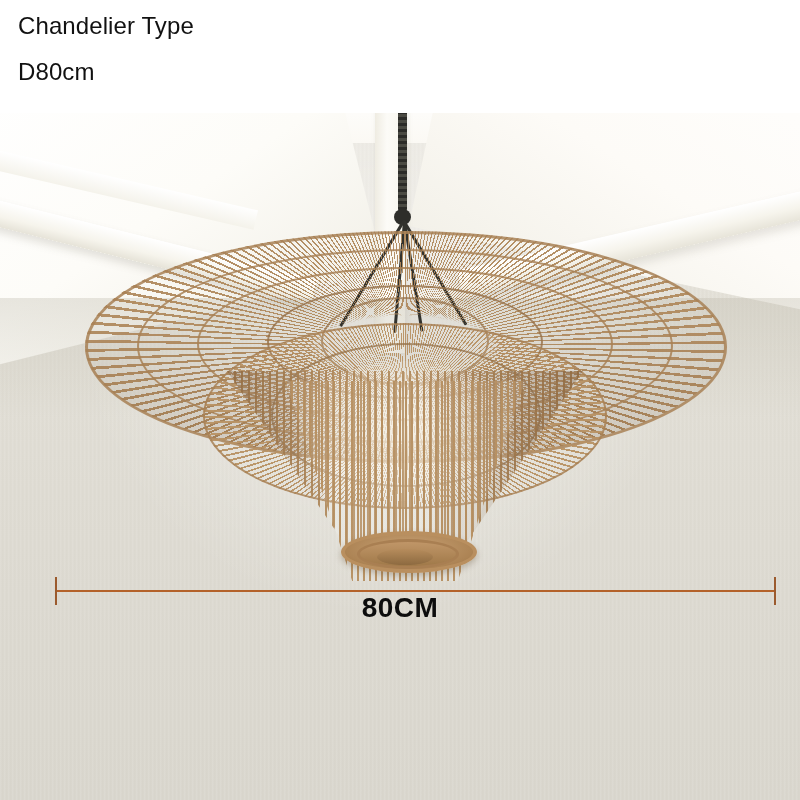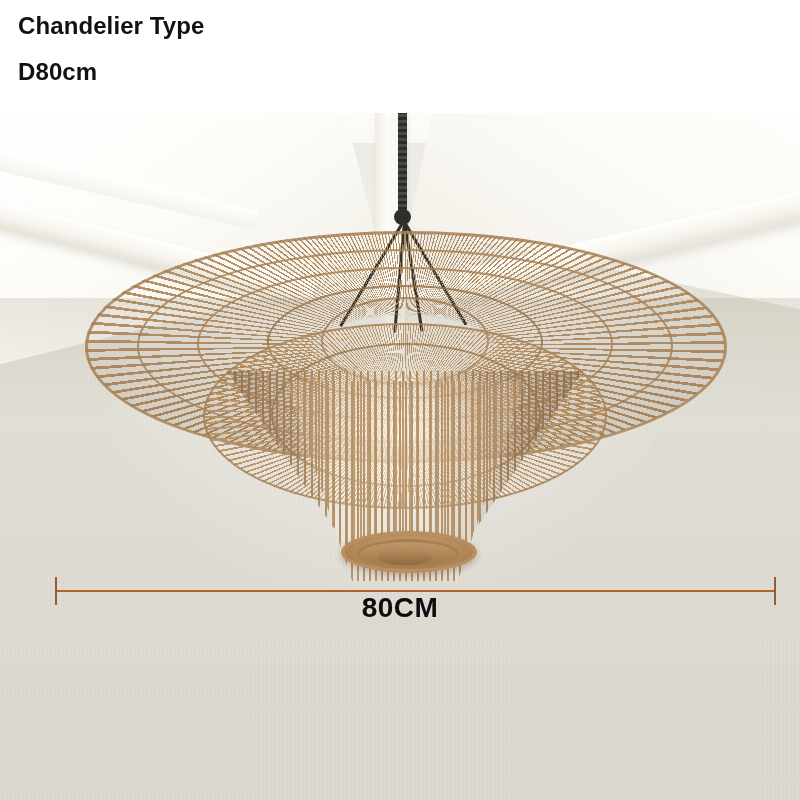--- a/index.html
+++ b/index.html
@@ -25,21 +25,21 @@
     position: absolute;
     left: 0; top: 0;
     width: 800px;
     height: 113px;
     background: #ffffff;
   }
   .header-line {
     position: absolute;
     left: 18px;
     color: #111111;
-    font-weight: bold;
+    font-weight: normal;
     font-size: 24px;
     letter-spacing: 0.1px;
     white-space: nowrap;
   }
   .header-line.l1 { top: 12px; }
   .header-line.l2 { top: 58px; }
 
   
   .photo {
     position: absolute;

